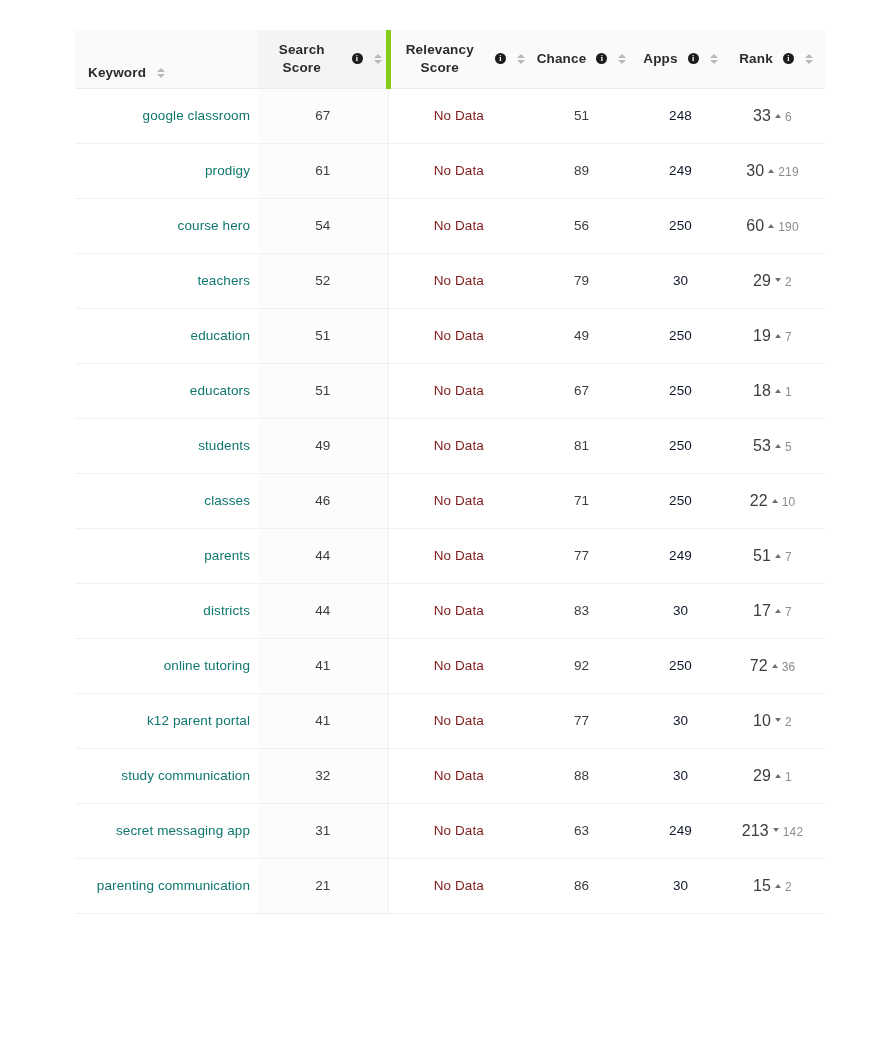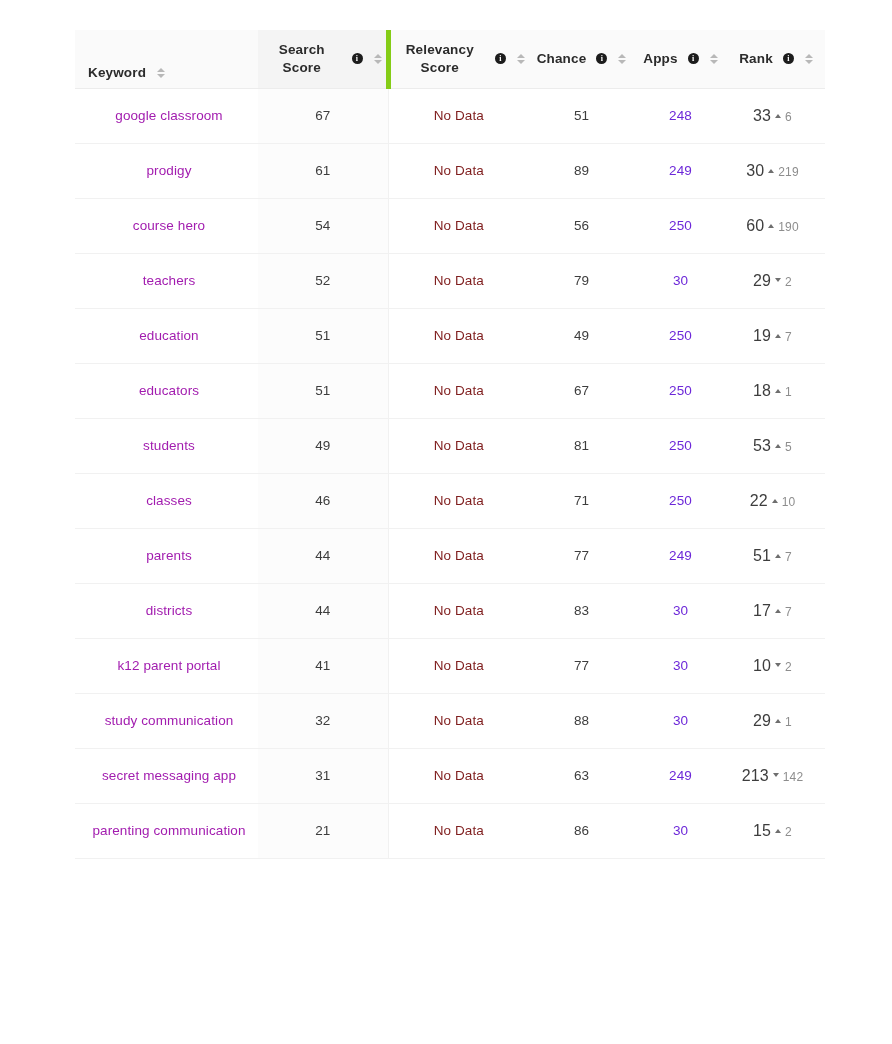--- a/index.html
+++ b/index.html
@@ -119,38 +119,38 @@
     border-bottom: 1px solid #f1f1f1;
     font-size: 13.5px;
     color: #4a4a4a;
     letter-spacing: 0.1px;
     box-sizing: border-box;
     background: #ffffff;
   }
   tbody tr:last-child td { border-bottom: 1px solid #f1f1f1; }
 
   td.c-keyword {
-    text-align: center;
+    text-align: right;
     padding-left: 13px;
     padding-right: 8px;
-    color: #a21caf;
+    color: #0f766e;
     line-height: 1.45;
   }
   td.c-search {
     text-align: center;
     background: #fcfcfc;
     color: #3d3d3d;
   }
   td.c-rel {
     text-align: center;
     color: #7f1d1d;
     border-left: 1px solid #f1f1f1;
   }
   td.c-chance { text-align: center; color: #3d3d3d; }
-  td.c-apps   { text-align: center; color: #6d28d9; }
+  td.c-apps   { text-align: center; color: #0f172a; }
   td.c-rank   { text-align: center; color: #3d3d3d; padding-right: 8px; }
 
   .rank-cell {
     display: inline-flex;
     align-items: baseline;
     justify-content: flex-end;
     white-space: nowrap;
   }
   .rank-value { font-size: 16px; color: #3d3d3d; }
   .rank-delta {
@@ -362,20 +362,32 @@
             <td class="c-rel">No Data</td>
             <td class="c-chance">83</td>
             <td class="c-apps">30</td>
             <td class="c-rank"><span class="rank-cell">
                 <span class="rank-value">17</span>
                 <span class="delta-arrow up"></span>
                 <span class="rank-delta">7</span>
               </span></td>
           </tr>
           <tr>
+            <td class="c-keyword">online tutoring</td>
+            <td class="c-search">41</td>
+            <td class="c-rel">No Data</td>
+            <td class="c-chance">92</td>
+            <td class="c-apps">250</td>
+            <td class="c-rank"><span class="rank-cell">
+                <span class="rank-value">72</span>
+                <span class="delta-arrow up"></span>
+                <span class="rank-delta">36</span>
+              </span></td>
+          </tr>
+          <tr>
             <td class="c-keyword">k12 parent portal</td>
             <td class="c-search">41</td>
             <td class="c-rel">No Data</td>
             <td class="c-chance">77</td>
             <td class="c-apps">30</td>
             <td class="c-rank"><span class="rank-cell">
                 <span class="rank-value">10</span>
                 <span class="delta-arrow down"></span>
                 <span class="rank-delta">2</span>
               </span></td>

